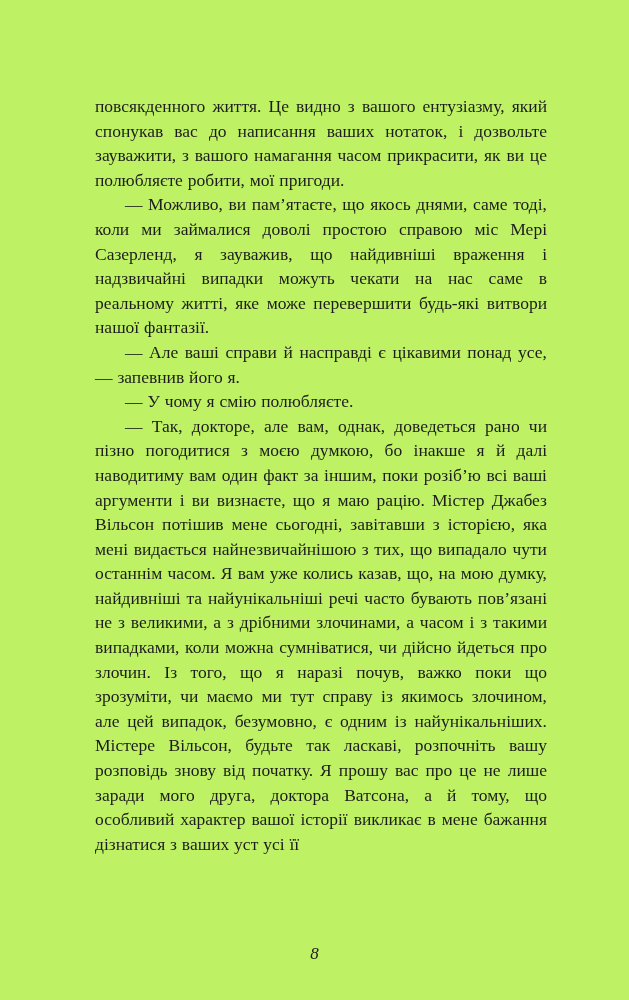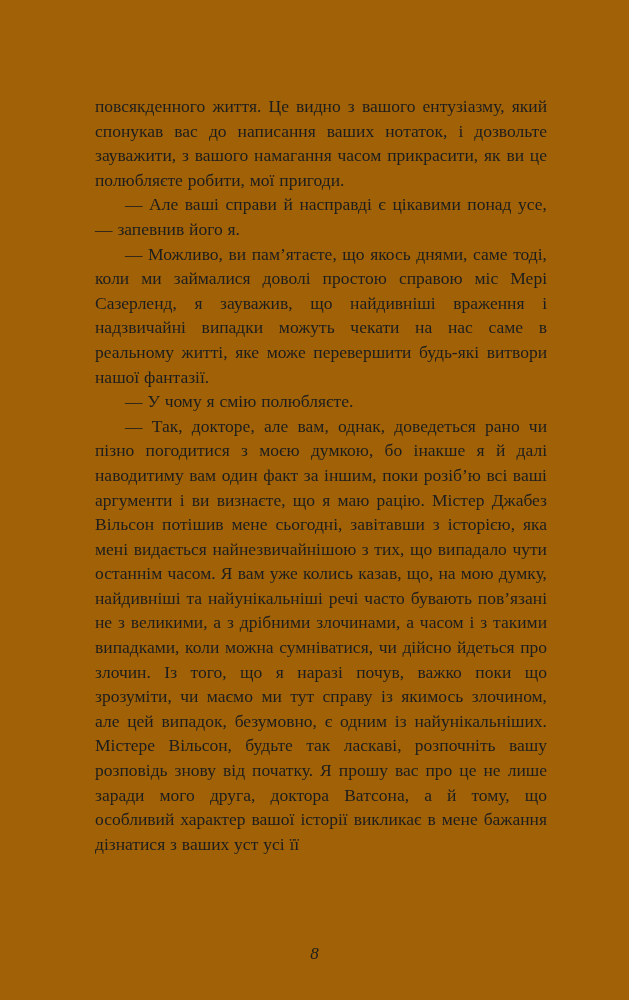--- a/index.html
+++ b/index.html
@@ -10,21 +10,21 @@
   body {
     width: 629px;
     height: 1000px;
     background: #fcfcfa;
     font-family: "Liberation Serif", serif;
   }
   .page {
     position: relative;
     width: 629px;
     height: 1000px;
-    background: #a16207;
+    background: #bef264;
     overflow: hidden;
   }
   .text-block {
     position: absolute;
     left: 95px;
     top: 94px;
     width: 452px;
     color: #1d1d1d;
     font-size: 17.5px;
     line-height: 24.6px;
@@ -51,19 +51,19 @@
     font-size: 17px;
     color: #1d1d1d;
   }
 </style>
 </head>
 <body>
 
 <div class="page">
   <div class="text-block">
     <p class="continuation">повсякденного життя. Це видно з вашого ентузіазму, який спонукав вас до написання ваших нотаток, і дозвольте зауважити, з вашого намагання часом прикрасити, як ви це полюбляєте робити, мої пригоди.</p>
+    <p>— Можливо, ви пам’ятаєте, що якось днями, саме тоді, коли ми займалися доволі простою справою міс Мері Сазерленд, я зауважив, що найдивніші враження і надзвичайні випадки можуть чекати на нас саме в реальному житті, яке може перевершити будь-які витвори нашої фантазії.</p>
     <p>— Але ваші справи й насправді є цікавими понад усе, — запевнив його я.</p>
-    <p>— Можливо, ви пам’ятаєте, що якось днями, саме тоді, коли ми займалися доволі простою справою міс Мері Сазерленд, я зауважив, що найдивніші враження і надзвичайні випадки можуть чекати на нас саме в реальному житті, яке може перевершити будь-які витвори нашої фантазії.</p>
     <p>— У чому я смію полюбляєте.</p>
     <p>— Так, докторе, але вам, однак, доведеться рано чи пізно погодитися з моєю думкою, бо інакше я й далі наводитиму вам один факт за іншим, поки розіб’ю всі ваші аргументи і ви визнаєте, що я маю рацію. Містер Джабез Вільсон потішив мене сьогодні, завітавши з історією, яка мені видається найнезвичайнішою з тих, що випадало чути останнім часом. Я вам уже колись казав, що, на мою думку, найдивніші та найунікальніші речі часто бувають пов’язані не з великими, а з дрібними злочинами, а часом і з такими випадками, коли можна сумніватися, чи дійсно йдеться про злочин. Із того, що я наразі почув, важко поки що зрозуміти, чи маємо ми тут справу із якимось злочином, але цей випадок, безумовно, є одним із найунікальніших. Містере Вільсон, будьте так ласкаві, розпочніть вашу розповідь знову від початку. Я прошу вас про це не лише заради мого друга, доктора Ватсона, а й тому, що особливий характер вашої історії викликає в мене бажання дізнатися з ваших уст усі її</p>
   </div>
   <div class="page-number">8</div>
 </div>
 
 </body></html>

